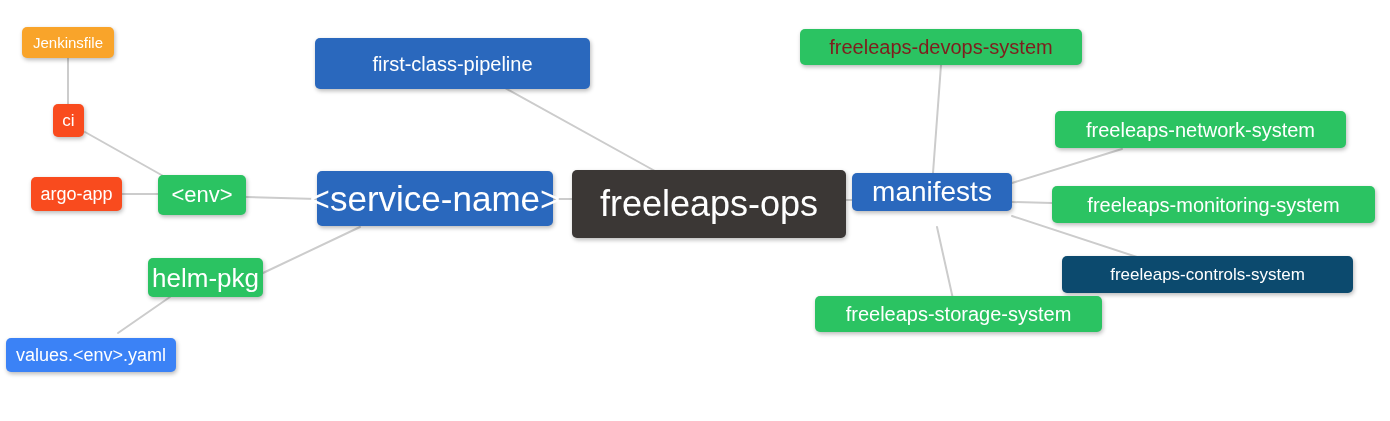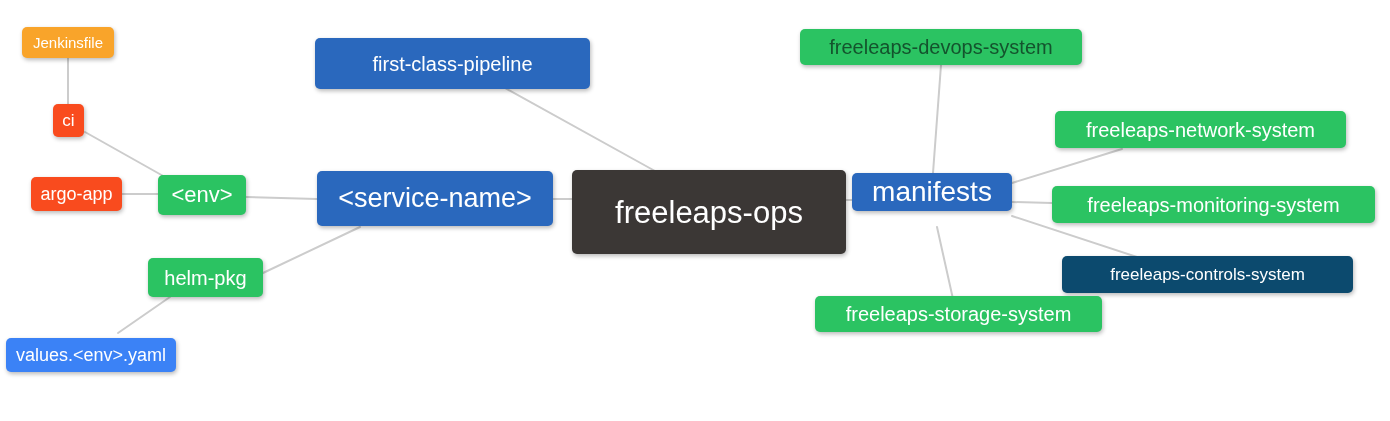--- a/index.html
+++ b/index.html
@@ -65,39 +65,39 @@
     </div>
     <div class="node" style="left: 53px; top: 104px; width: 31px; height: 33px; background: rgb(249, 75, 30); font-size: 17px; color: rgb(255, 255, 255); text-align: right;">
       <span>ci</span>
     </div>
     <div class="node" style="left: 31px; top: 177px; width: 91px; height: 34px; background: rgb(249, 75, 30); font-size: 18px; color: rgb(255, 255, 255);">
       <span>argo-app</span>
     </div>
     <div class="node" style="left: 158px; top: 175px; width: 88px; height: 40px; background: rgb(43, 195, 98); font-size: 22px; color: rgb(255, 255, 255);">
       <span>&lt;env&gt;</span>
     </div>
-    <div class="node" style="left: 148px; top: 258px; width: 115px; height: 39px; background: rgb(43, 195, 98); font-size: 20px; color: rgb(255, 255, 255);">
+    <div class="node" style="left: 148px; top: 258px; width: 115px; height: 39px; background: rgb(43, 195, 98); font-size: 26px; color: rgb(255, 255, 255);">
       <span>helm-pkg</span>
     </div>
     <div class="node" style="left: 6px; top: 338px; width: 170px; height: 34px; background: #3b82f6; font-size: 18px; color: rgb(255, 255, 255);">
       <span>values.&lt;env&gt;.yaml</span>
     </div>
     <div class="node" style="left: 315px; top: 38px; width: 275px; height: 51px; background: rgb(42, 104, 189); font-size: 20px; color: rgb(255, 255, 255);">
       <span>first-class-pipeline</span>
     </div>
-    <div class="node" style="left: 317px; top: 171px; width: 236px; height: 55px; background: rgb(42, 104, 189); font-size: 27px; color: rgb(255, 255, 255);">
+    <div class="node" style="left: 317px; top: 171px; width: 236px; height: 55px; background: rgb(42, 104, 189); font-size: 35px; color: rgb(255, 255, 255);">
       <span>&lt;service-name&gt;</span>
     </div>
-    <div class="node" style="left: 572px; top: 170px; width: 274px; height: 84px; background: rgb(59, 55, 53); font-size: 31px; color: rgb(255, 255, 255);">
+    <div class="node" style="left: 572px; top: 170px; width: 274px; height: 68px; background: rgb(59, 55, 53); font-size: 36px; color: rgb(255, 255, 255);">
       <span>freeleaps-ops</span>
     </div>
     <div class="node" style="left: 852px; top: 173px; width: 160px; height: 38px; background: rgb(42, 104, 189); font-size: 28px; color: rgb(255, 255, 255);">
       <span>manifests</span>
     </div>
-    <div class="node" style="left: 800px; top: 29px; width: 282px; height: 36px; background: rgb(43, 195, 98); font-size: 20px; color: #14532d;">
+    <div class="node" style="left: 800px; top: 29px; width: 282px; height: 36px; background: rgb(43, 195, 98); font-size: 20px; color: #7f1d1d;">
       <span>freeleaps-devops-system</span>
     </div>
     <div class="node" style="left: 1055px; top: 111px; width: 291px; height: 37px; background: rgb(43, 195, 98); font-size: 20px; color: rgb(255, 255, 255);">
       <span>freeleaps-network-system</span>
     </div>
     <div class="node" style="left: 1052px; top: 186px; width: 323px; height: 37px; background: rgb(43, 195, 98); font-size: 20px; color: rgb(255, 255, 255);">
       <span>freeleaps-monitoring-system</span>
     </div>
     <div class="node" style="left: 1062px; top: 256px; width: 291px; height: 37px; background: #0c4a6e; font-size: 17px; color: rgb(255, 255, 255); text-align: right;">
       <span>freeleaps-controls-system</span>

